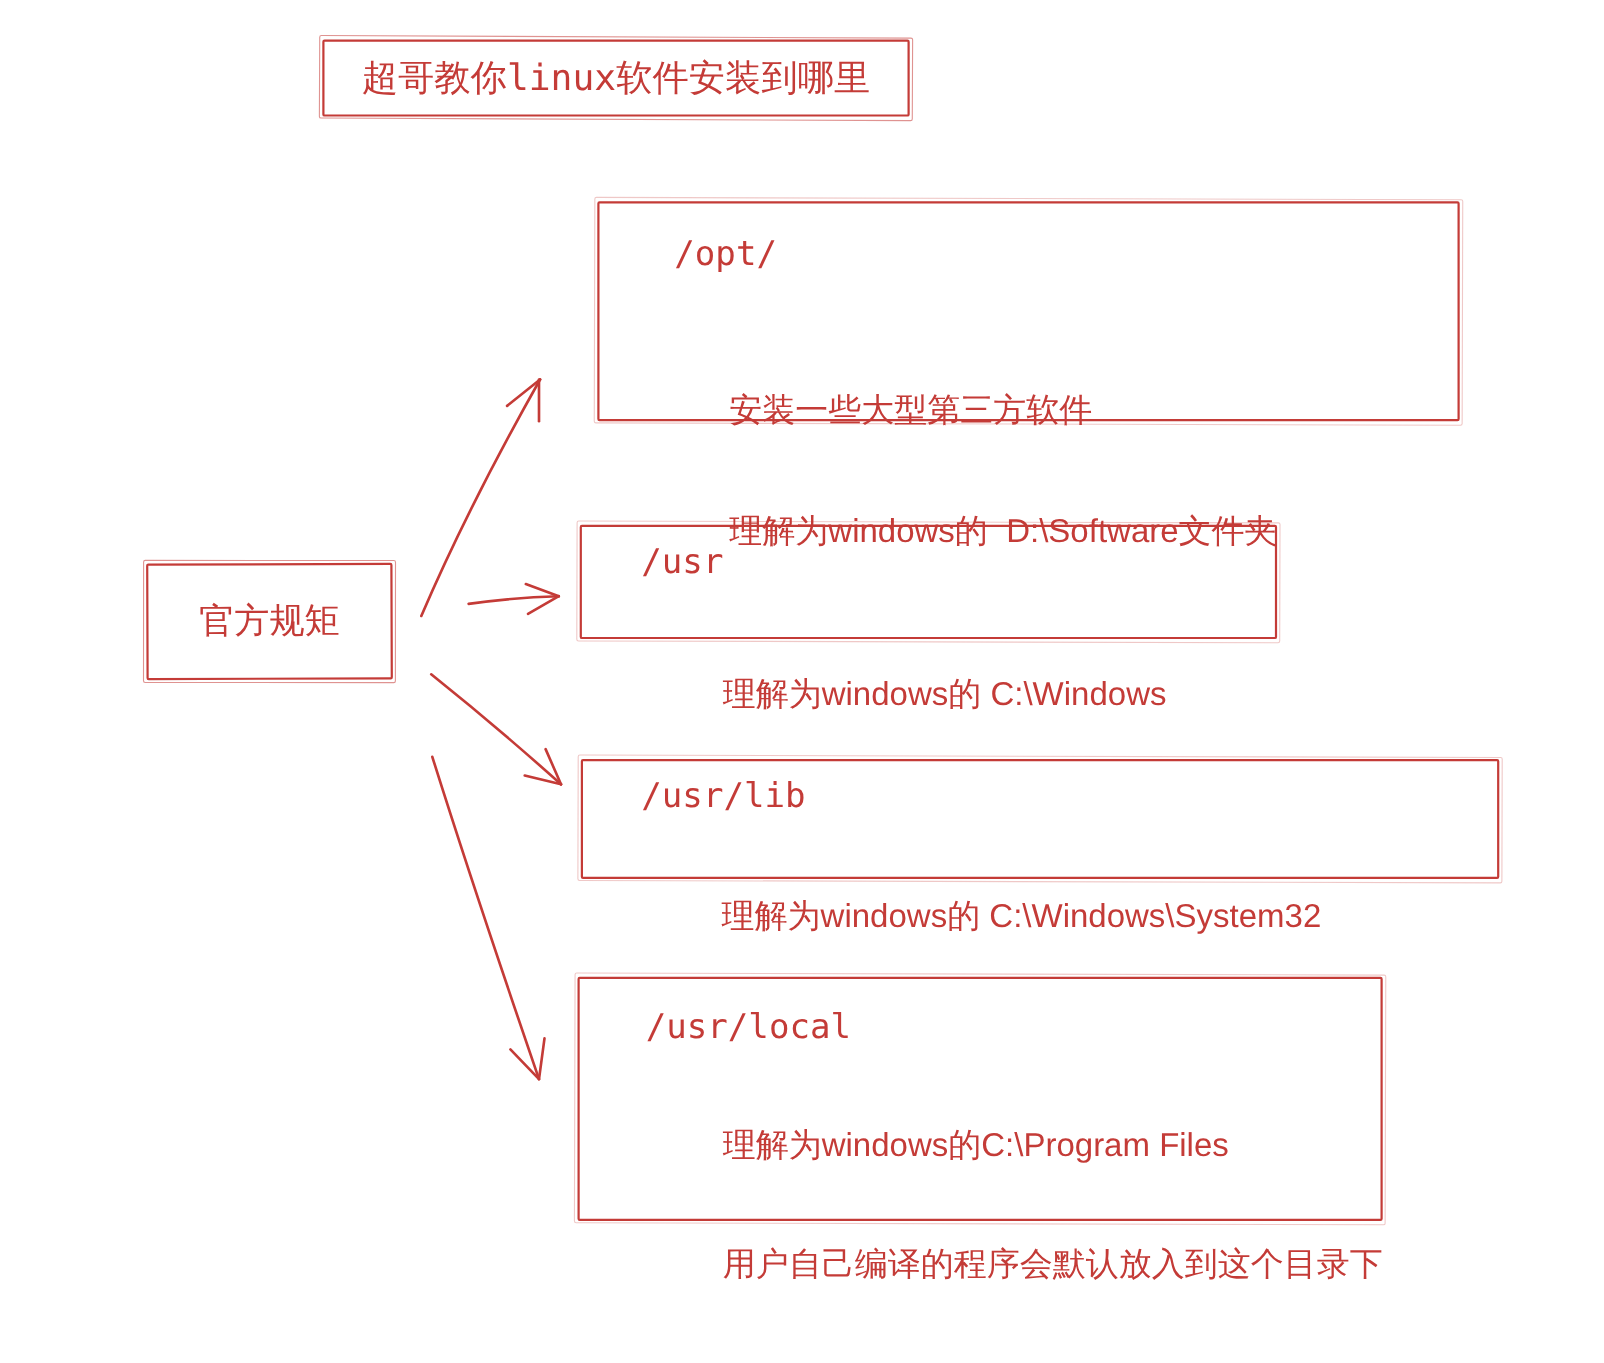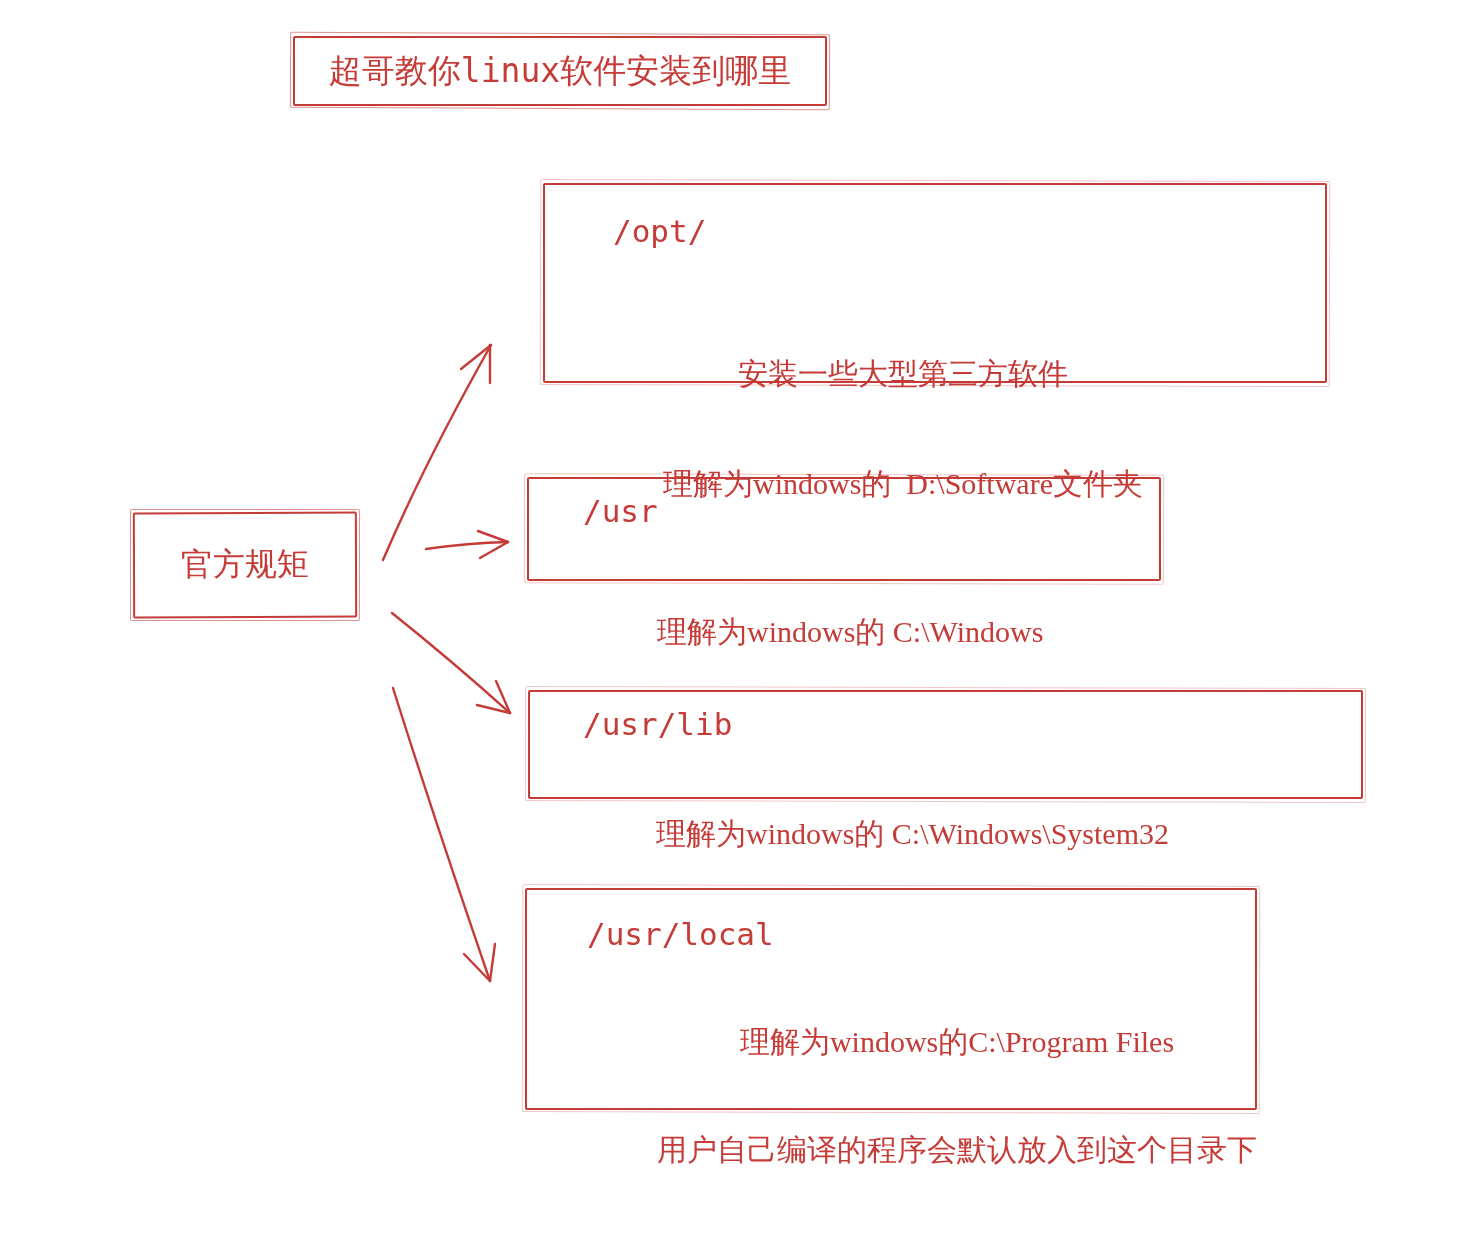--- a/index.html
+++ b/index.html
@@ -57,23 +57,22 @@
   .source-text{font-size:32px;white-space:nowrap;}
   .node-path{
     position:absolute;
     font-family:"DejaVu Sans Mono","Liberation Mono",monospace;
     font-size:31px;font-weight:500;
     white-space:pre;
   }
   .node-lines{
     position:absolute;
     font-size:30px;
-    font-family:Liberation Serif, serif;
+    font-family:Liberation Sans, sans-serif;
     white-space:pre;
-    text-align:center;
   }
   .node-lines div{height:42px;line-height:42px;}
   .box-opt      {left:543px;top:183px;width:784px;height:200px;}
   .box-usr      {left:527px;top:477px;width:634px;height:104px;}
   .box-usrlib   {left:528px;top:690px;width:835px;height:109px;}
   .box-usrlocal {left:525px;top:888px;width:732px;height:222px;}
   .opt-path     {left:48px;top:28px;margin-left:20px;}
   .opt-lines    {left:118px;top:100px;}
   .usr-path     {left:54px;top:14px;}
   .usr-lines    {left:128px;top:64px;}

